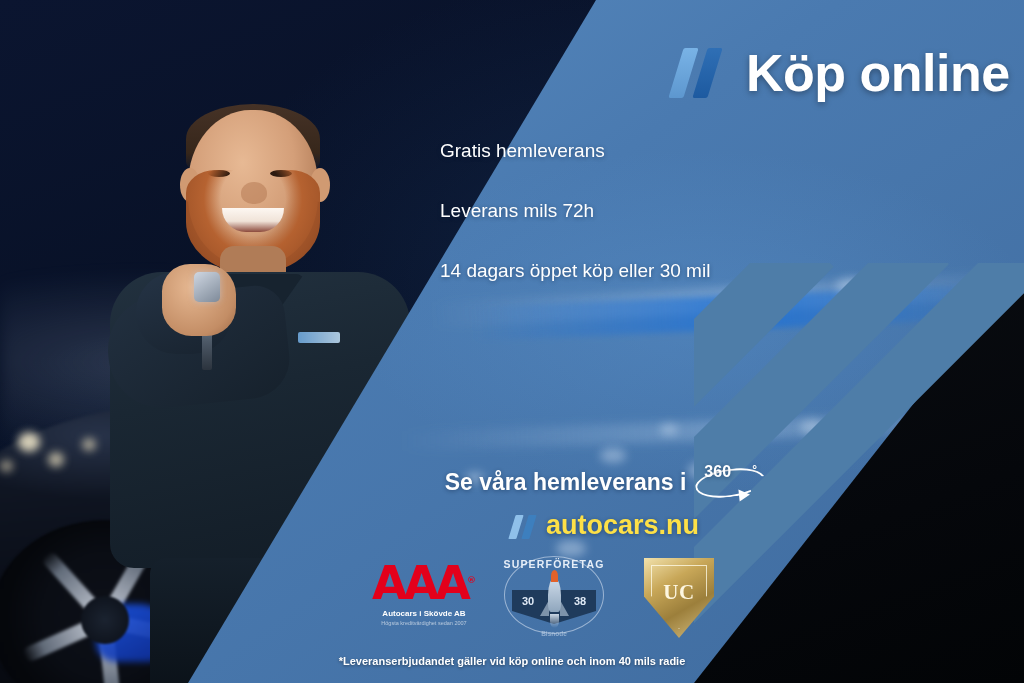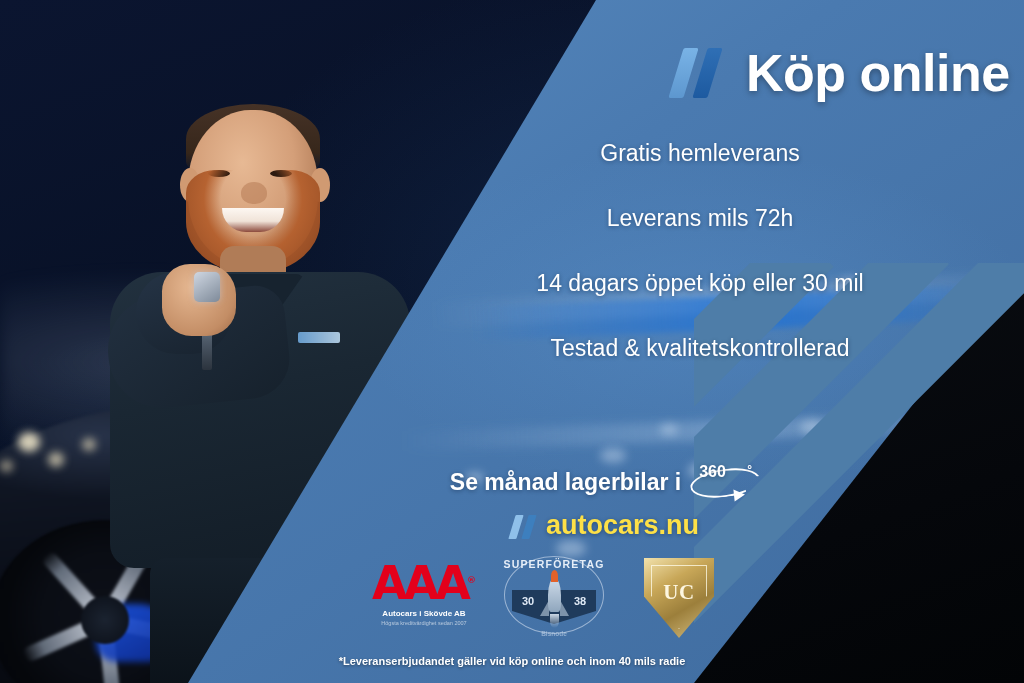--- a/index.html
+++ b/index.html
@@ -196,21 +196,21 @@
                transform:skewX(-17deg); }
   .slash-bar.a { left:4px;  background:linear-gradient(180deg,#79b3e6,#5d97cf); }
   .slash-bar.b { left:28px; background:linear-gradient(180deg,#2f6fb5,#1d5aa0); }
   .headline {
     color:#fff; font-size:52px; font-weight:700; letter-spacing:-0.5px; line-height:1;
     text-shadow:0 2px 6px rgba(0,0,0,.35);
   }
 
   .features { position:absolute; left:440px; top:140px; width:520px; }
   .feature {
-    color:#fff; font-size:23px; font-weight:400; text-align:center;
+    color:#fff; font-size:19px; font-weight:400; text-align:left;
     margin-bottom:38px; text-shadow:0 1px 4px rgba(10,30,60,.45);
     white-space:nowrap;
   }
 
   .cta-block { position:absolute; left:440px; top:462px; width:330px; text-align:center; }
   .cta-line1 {
     display:flex; align-items:center; justify-content:center; gap:9px;
     color:#fff; font-size:23px; font-weight:700;
     text-shadow:0 1px 4px rgba(10,30,60,.45);
   }
@@ -395,26 +395,25 @@
         <span class="slash-bar a"></span>
         <span class="slash-bar b"></span>
       </div>
       <div class="headline">Köp online</div>
     </div>
 
     <div class="features">
       <div class="feature">Gratis hemleverans</div>
       <div class="feature">Leverans mils 72h</div>
       <div class="feature">14 dagars öppet köp eller 30 mil</div>
-      <div class="feature">Testad &amp; kvalitetskontrollerad</div>
     </div>
 
     <div class="cta-block">
       <div class="cta-line1">
-        <span>Se månad lagerbilar i</span>
+        <span>Se våra hemleverans i</span>
         <span class="badge360">
           <span class="ring"></span>
           <span class="arrow"></span>
           <span class="num">360</span>
           <span class="deg">°</span>
         </span>
       </div>
       <div class="cta-line2">
         <span class="slash-small">
           <i class="a"></i>

